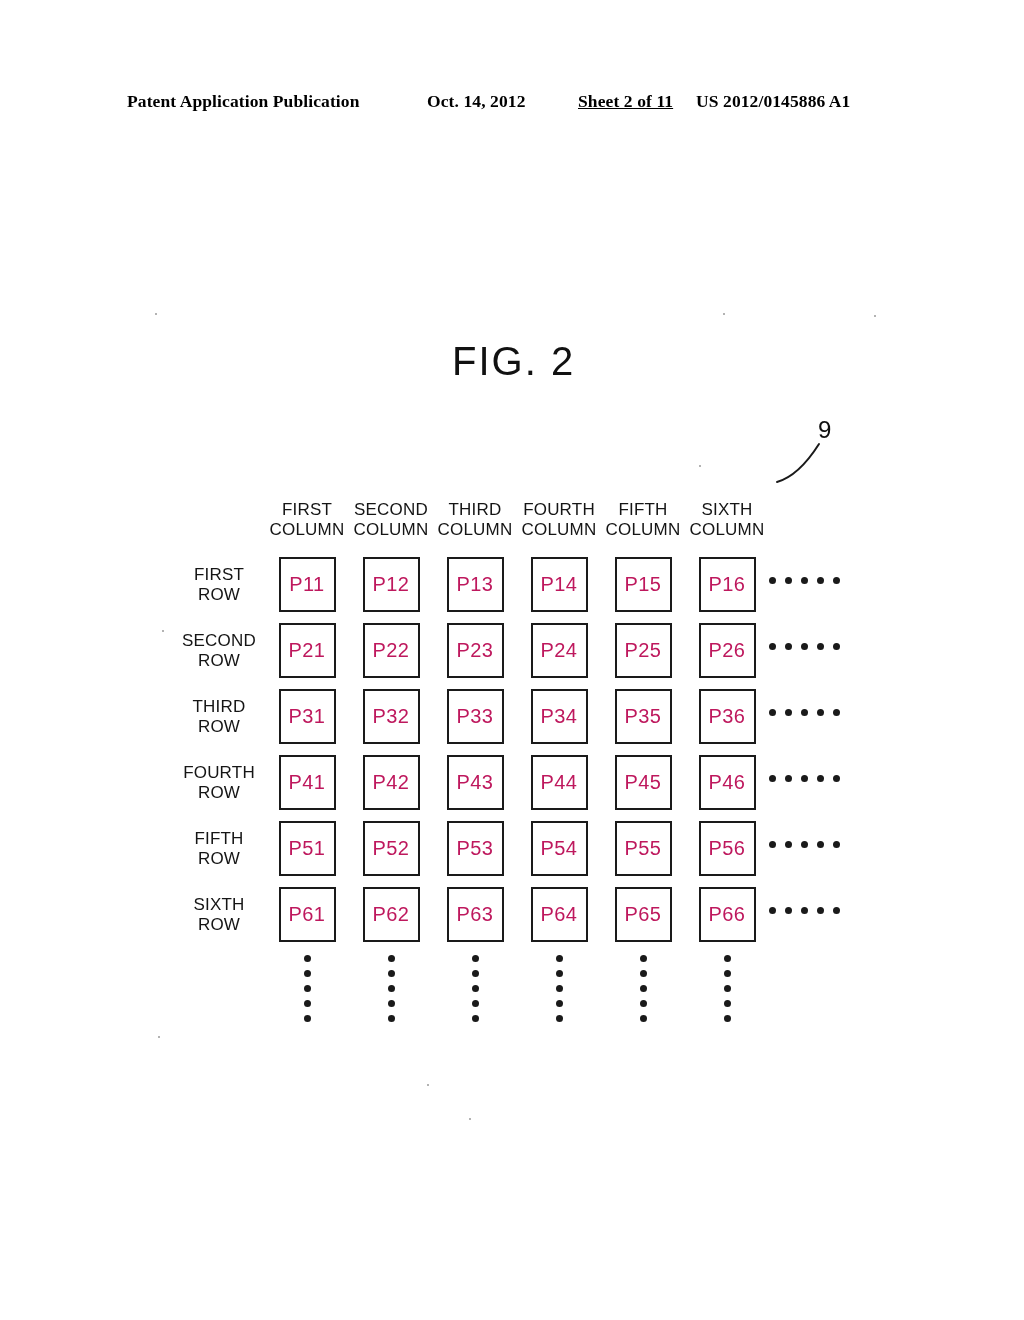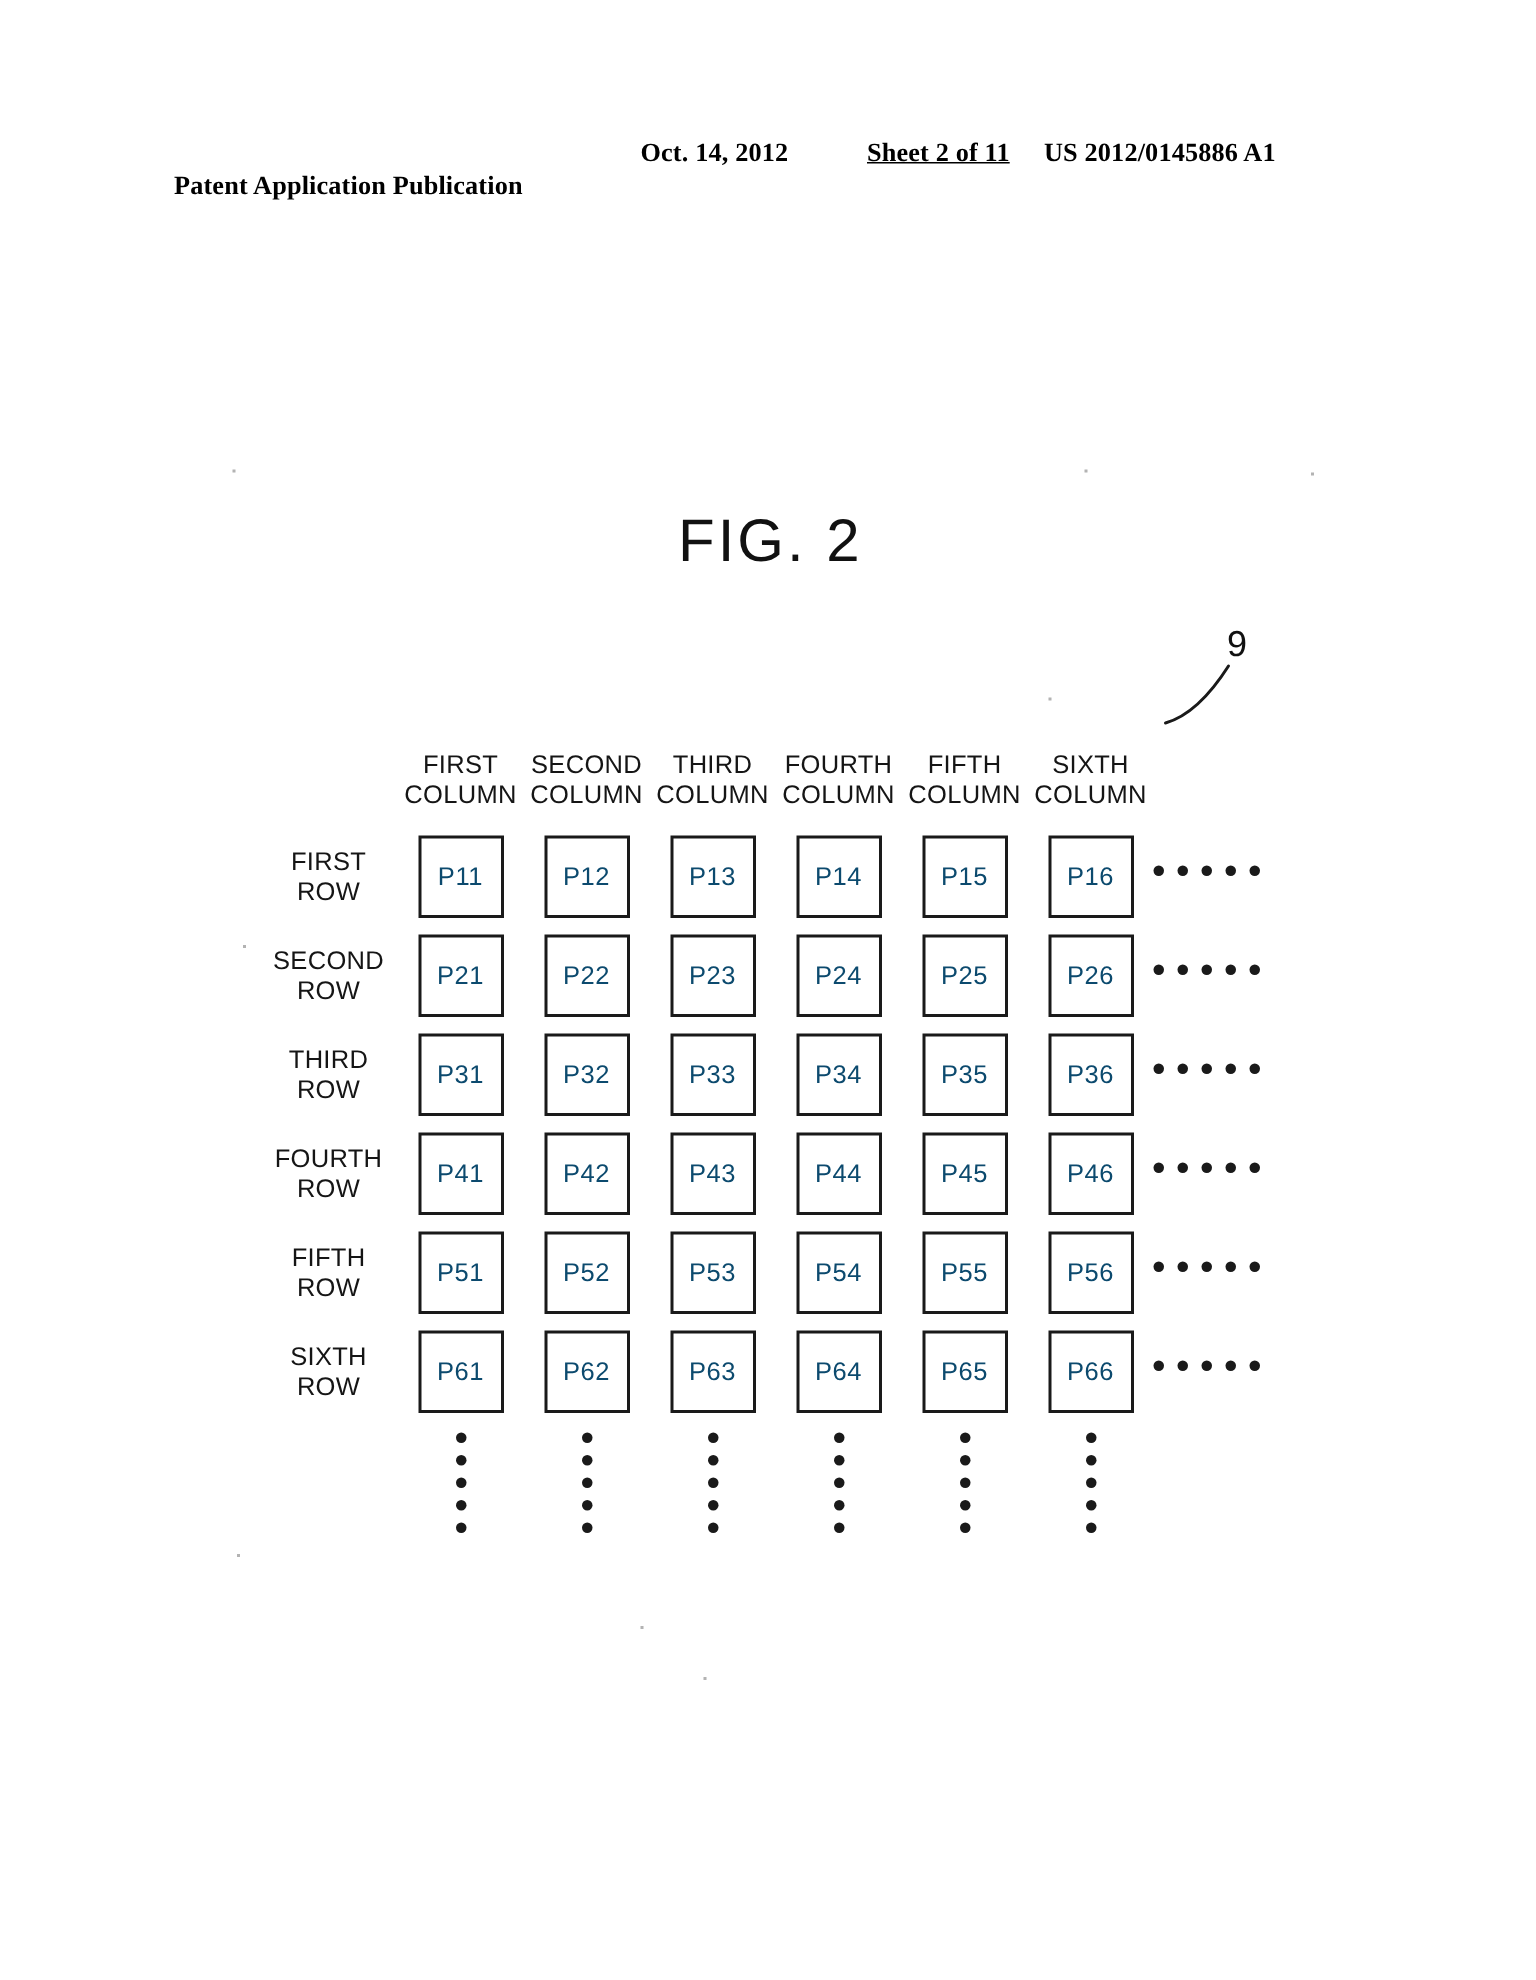--- a/index.html
+++ b/index.html
@@ -27,21 +27,21 @@
     font-weight: bold;
     font-size: 17.5px;
     letter-spacing: 0.1px;
     white-space: nowrap;
   }
   .pub-header .seg {
     position: absolute;
     top: 0;
     line-height: 26px;
   }
-  .seg-pub   { left: 116px; margin-top: 22px; }
+  .seg-pub   { left: 127px; }
   .seg-date  { left: 427px; }
   .seg-sheet { left: 578px; text-decoration: underline; }
   .seg-num   { left: 696px; }
 
   
   .fig-title {
     position: absolute;
     top: 337px;
     left: 452px;
     font-size: 40px;
@@ -137,23 +137,23 @@
   }
   .cell {
     width: 57px;
     height: 55px;
     box-sizing: border-box;
     border: 2px solid #1a1a1a;
     background: #ffffff;
     display: flex;
     align-items: center;
     justify-content: center;
-    font-size: 17px;
+    font-size: 20px;
     letter-spacing: 0.4px;
-    color: #0c4a6e;
+    color: #be185d;
   }
 
   
   .row-ellipsis {
     position: absolute;
     left: 591px;
     top: 20px;
     display: flex;
     align-items: center;
     gap: 9px;

